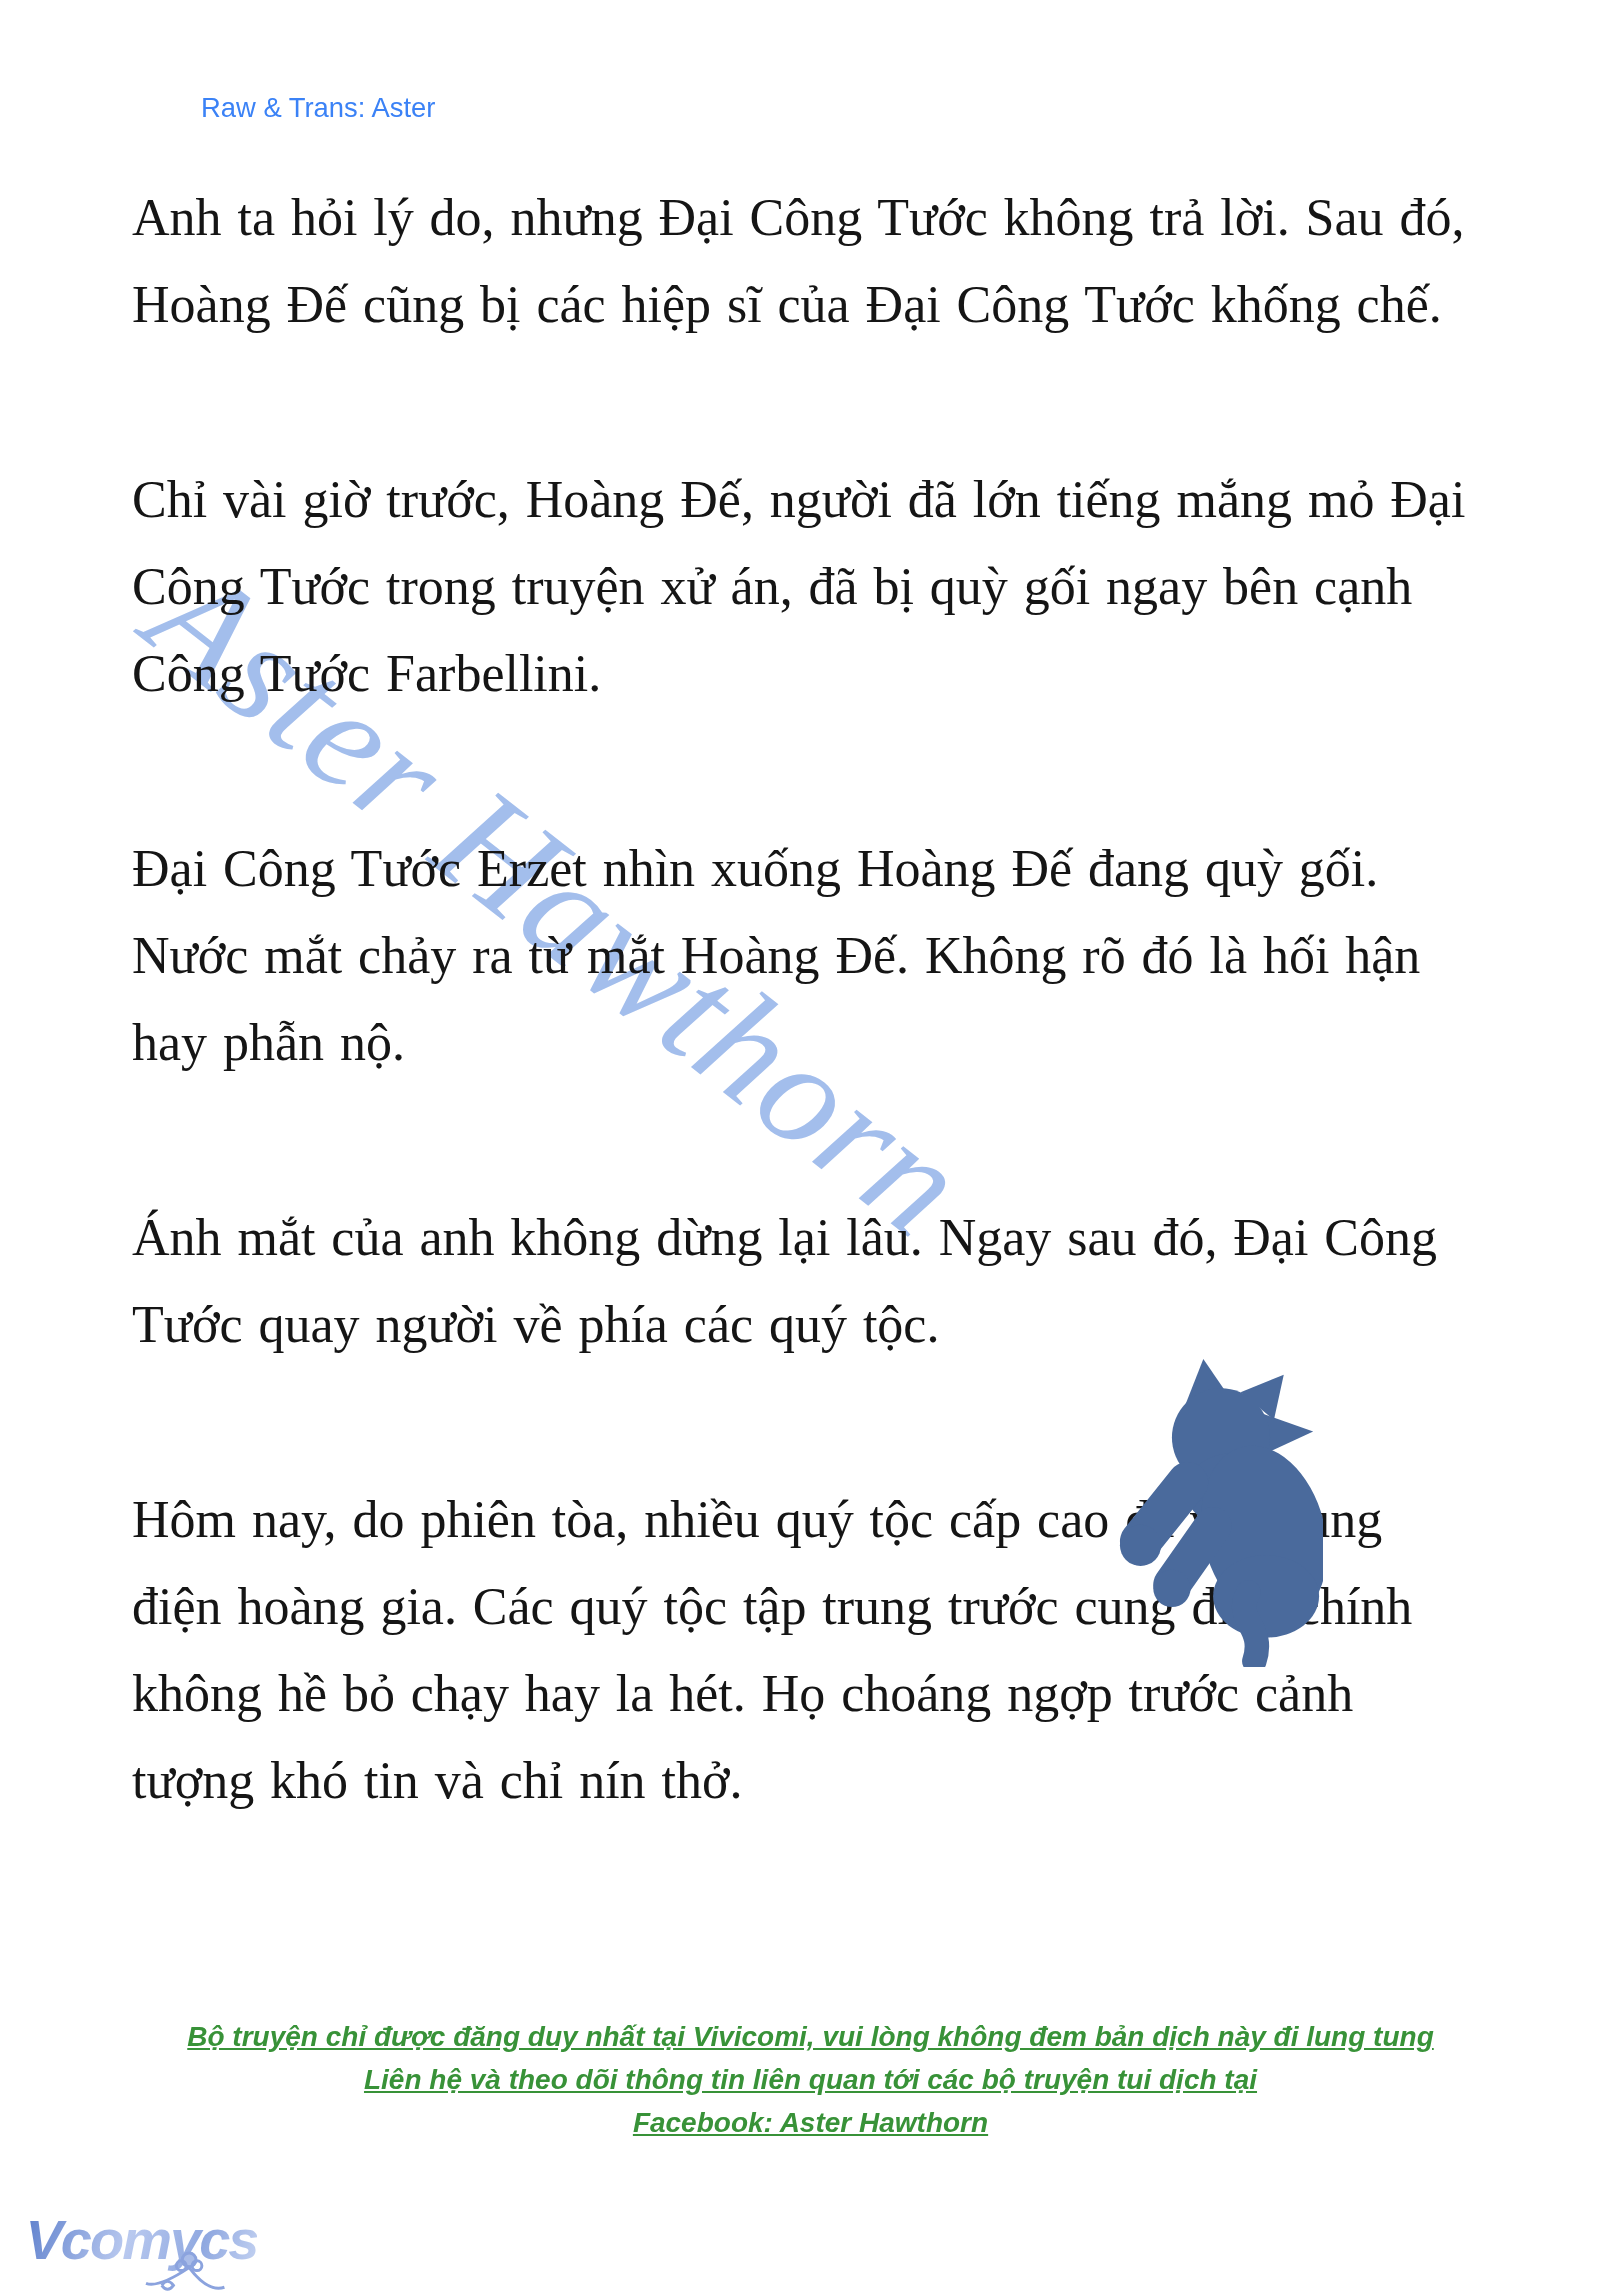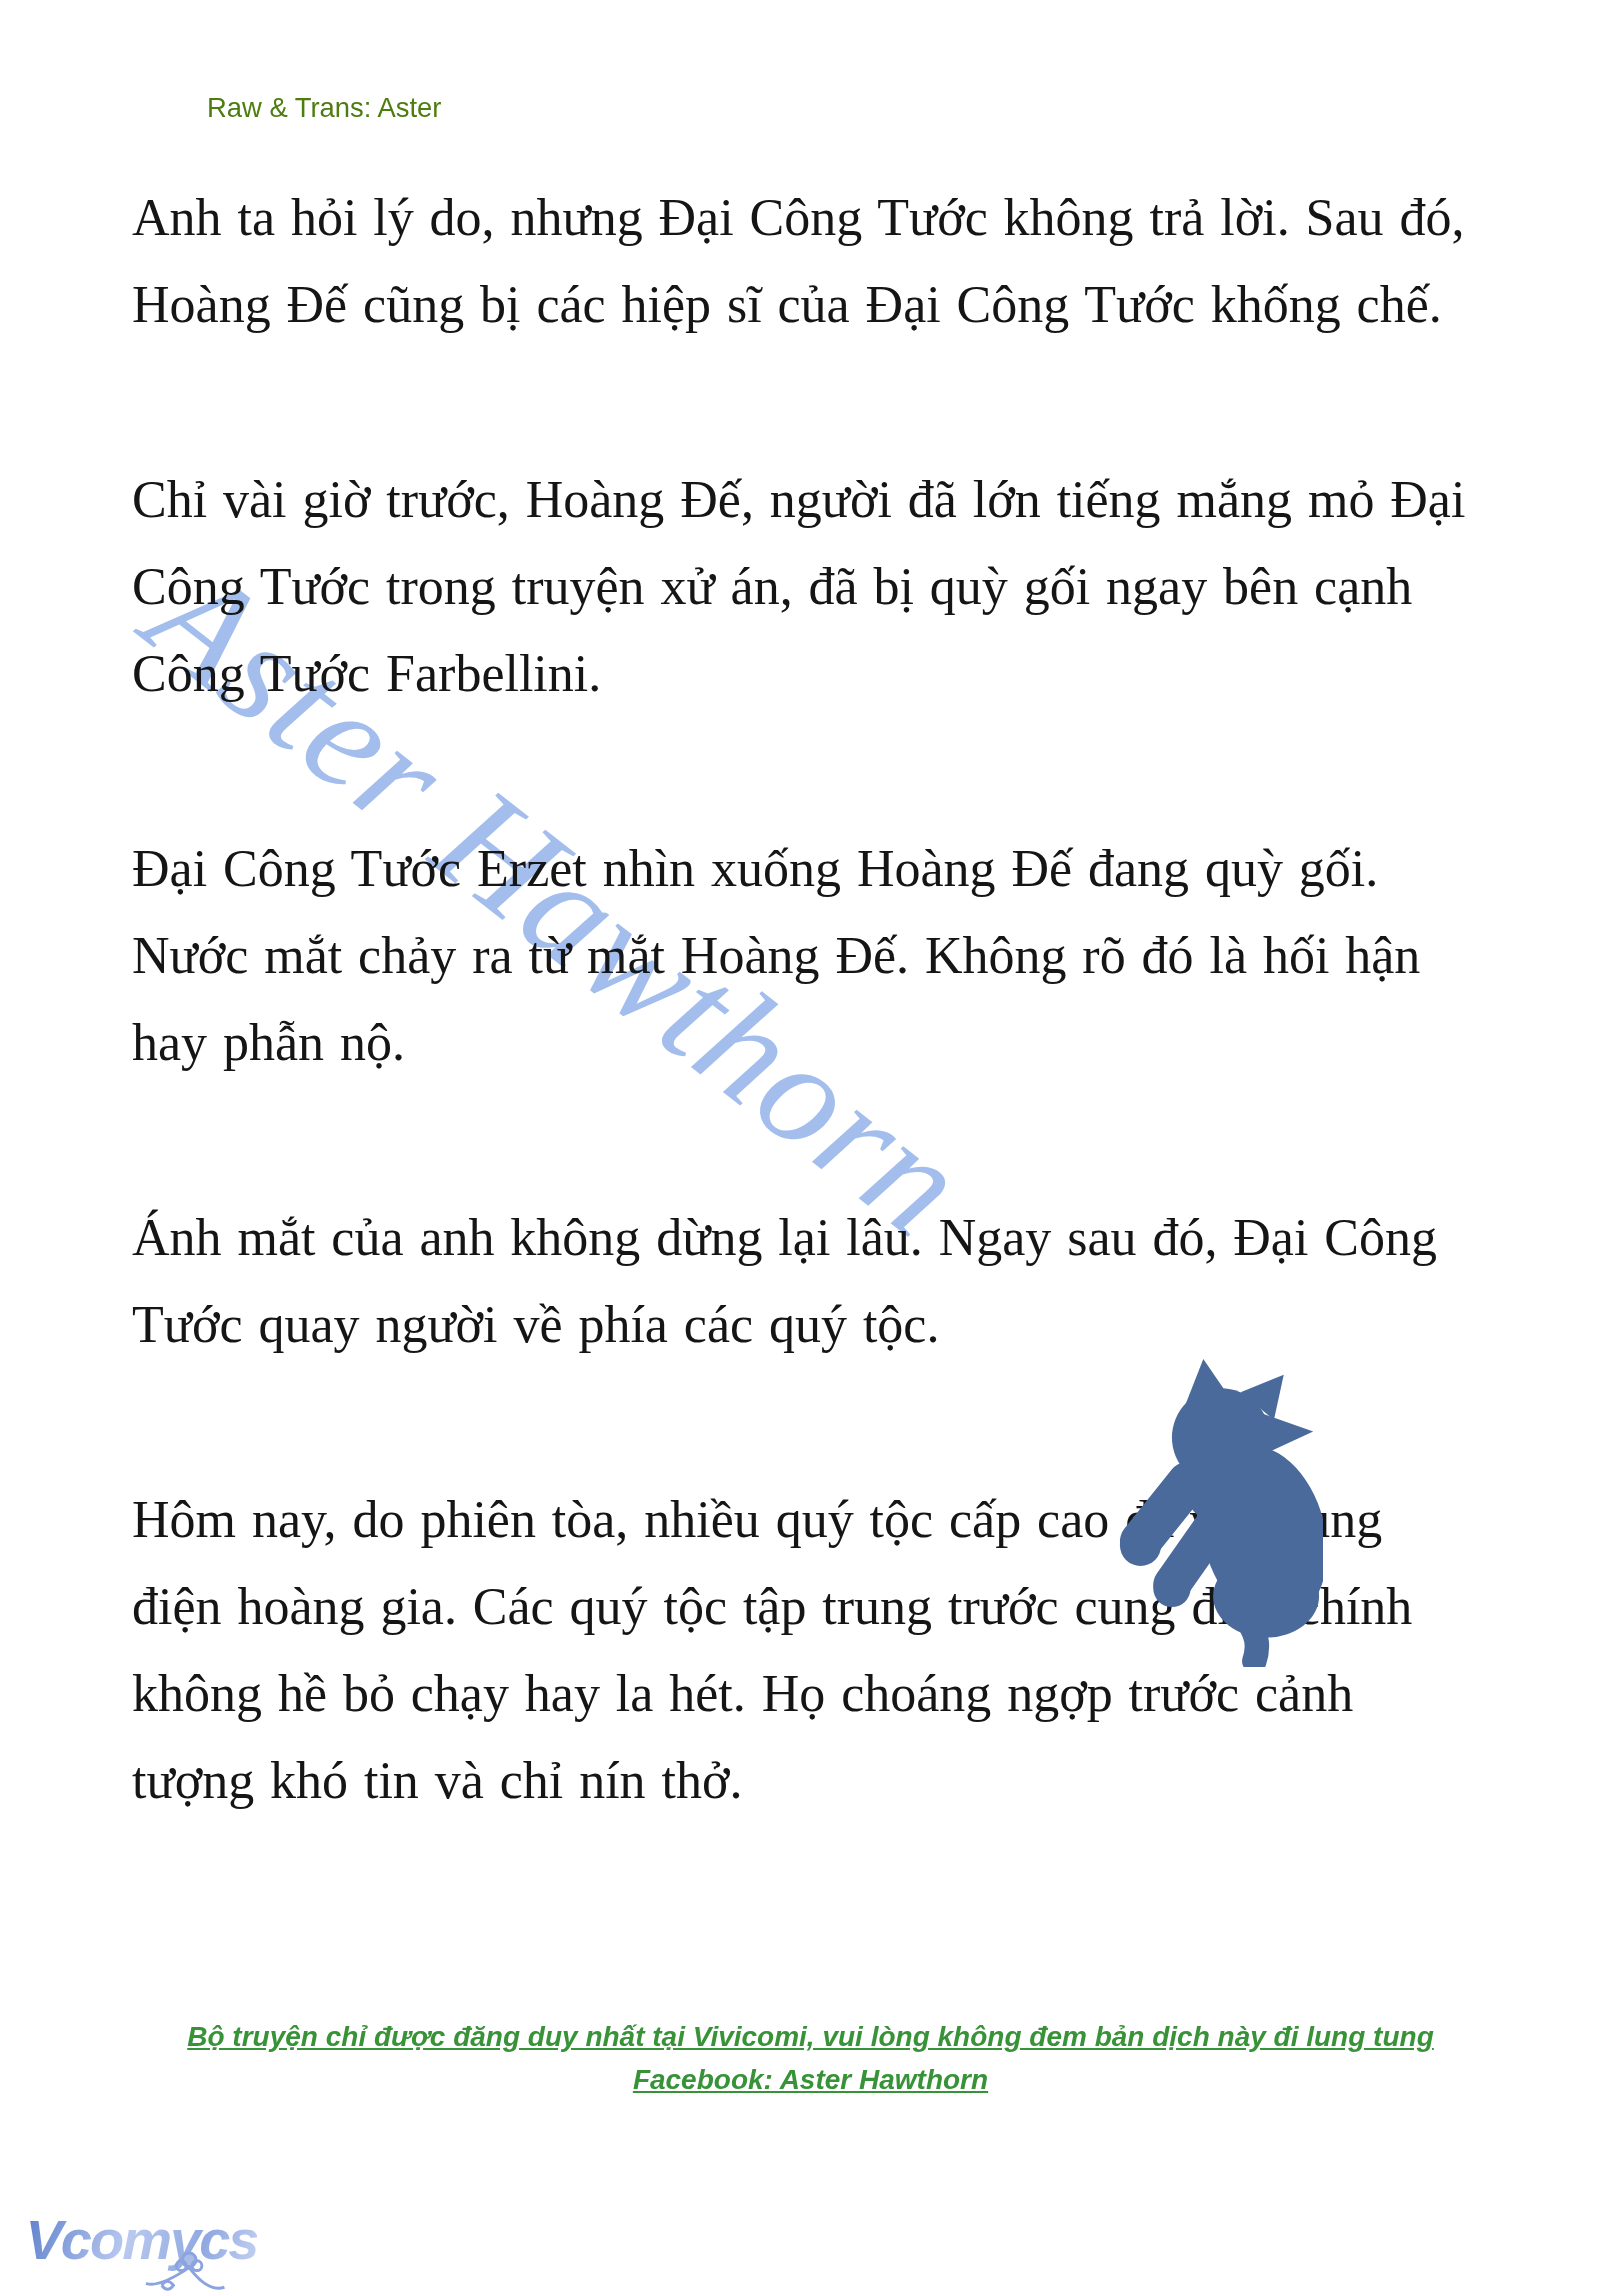--- a/index.html
+++ b/index.html
@@ -5,23 +5,23 @@
   html,body{margin:0;padding:0;background:#e8e8e8;}
   .page{
     position:relative;
     width:1621px;height:2293px;
     background:#ffffff;
     overflow:hidden;
     font-family:"Liberation Serif", serif;
   }
   
   .credit{
-    position:absolute;left:207px;top:92px;
+    position:absolute;left:201px;top:92px;
     font-family:"Liberation Sans", sans-serif;
-    font-size:27.4px;color:#4d7c0f;white-space:pre;
+    font-size:27.4px;color:#3b82f6;white-space:pre;
   }
   
   .watermark{
     position:absolute;left:223px;top:529px;
     font-family:"Liberation Serif", serif;
     font-style:italic;
     font-size:149px;
     color:#8fb0e8;
     opacity:0.82;
     white-space:nowrap;
@@ -111,20 +111,21 @@
       <path d="M72,132 L24,192" stroke="#4a6a9c" stroke-width="42" stroke-linecap="round" fill="none"></path>
       <circle cx="24" cy="196" r="21"></circle>
       <path d="M98,176 L56,236" stroke="#4a6a9c" stroke-width="38" stroke-linecap="round" fill="none"></path>
       <circle cx="56" cy="240" r="19"></circle>
       <path d="M134,244 C118,272 152,278 140,314" stroke="#4a6a9c" stroke-width="25" stroke-linecap="round" fill="none"></path>
     </g>
   </svg>
 
   <div class="footer">
     <div>Bộ truyện chỉ được đăng duy nhất tại Vivicomi, vui lòng không đem bản dịch này đi lung tung</div>
+    <div>Liên hệ và theo dõi thông tin liên quan tới các bộ truyện tui dịch tại</div>
     <div>Facebook: Aster Hawthorn</div>
   </div>
 
   <div class="logo">
     <span class="logo-text">Vcomycs</span>
     <svg class="flower" width="108" height="49" viewBox="0 0 110 50" xmlns="http://www.w3.org/2000/svg">
       <g fill="none" stroke="#8ba3de" stroke-width="3">
         <circle cx="48" cy="10" r="7" fill="#a9bce8"></circle>
         <circle cx="40" cy="16" r="5"></circle>
         <circle cx="56" cy="16" r="5"></circle>

